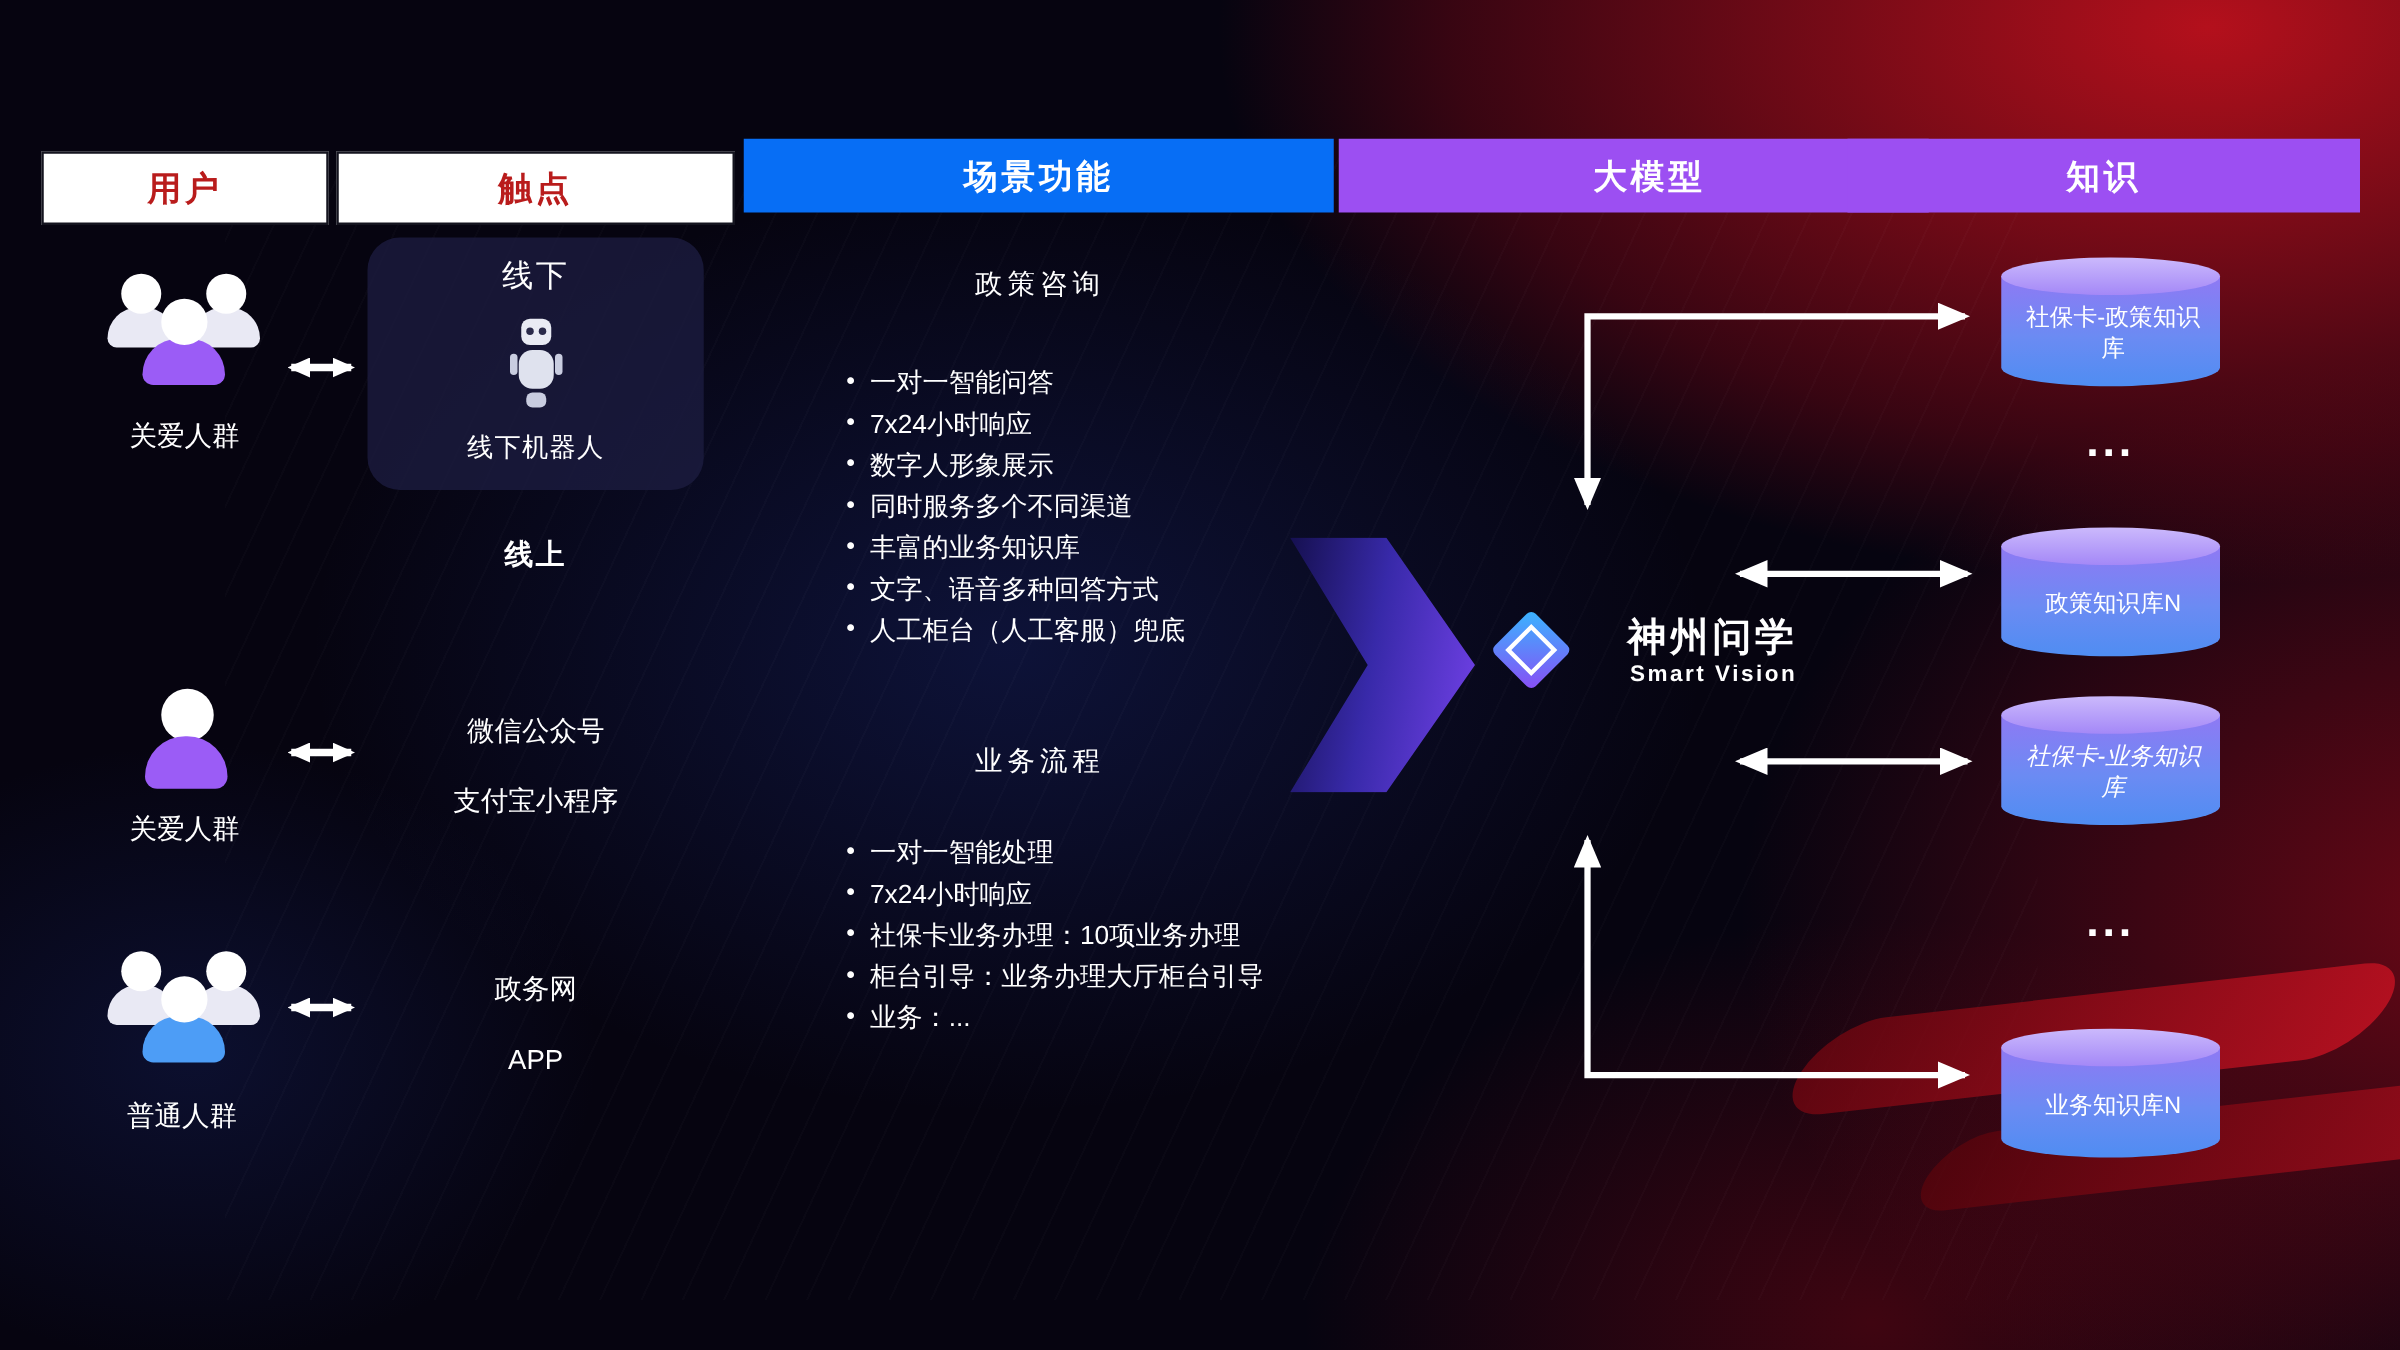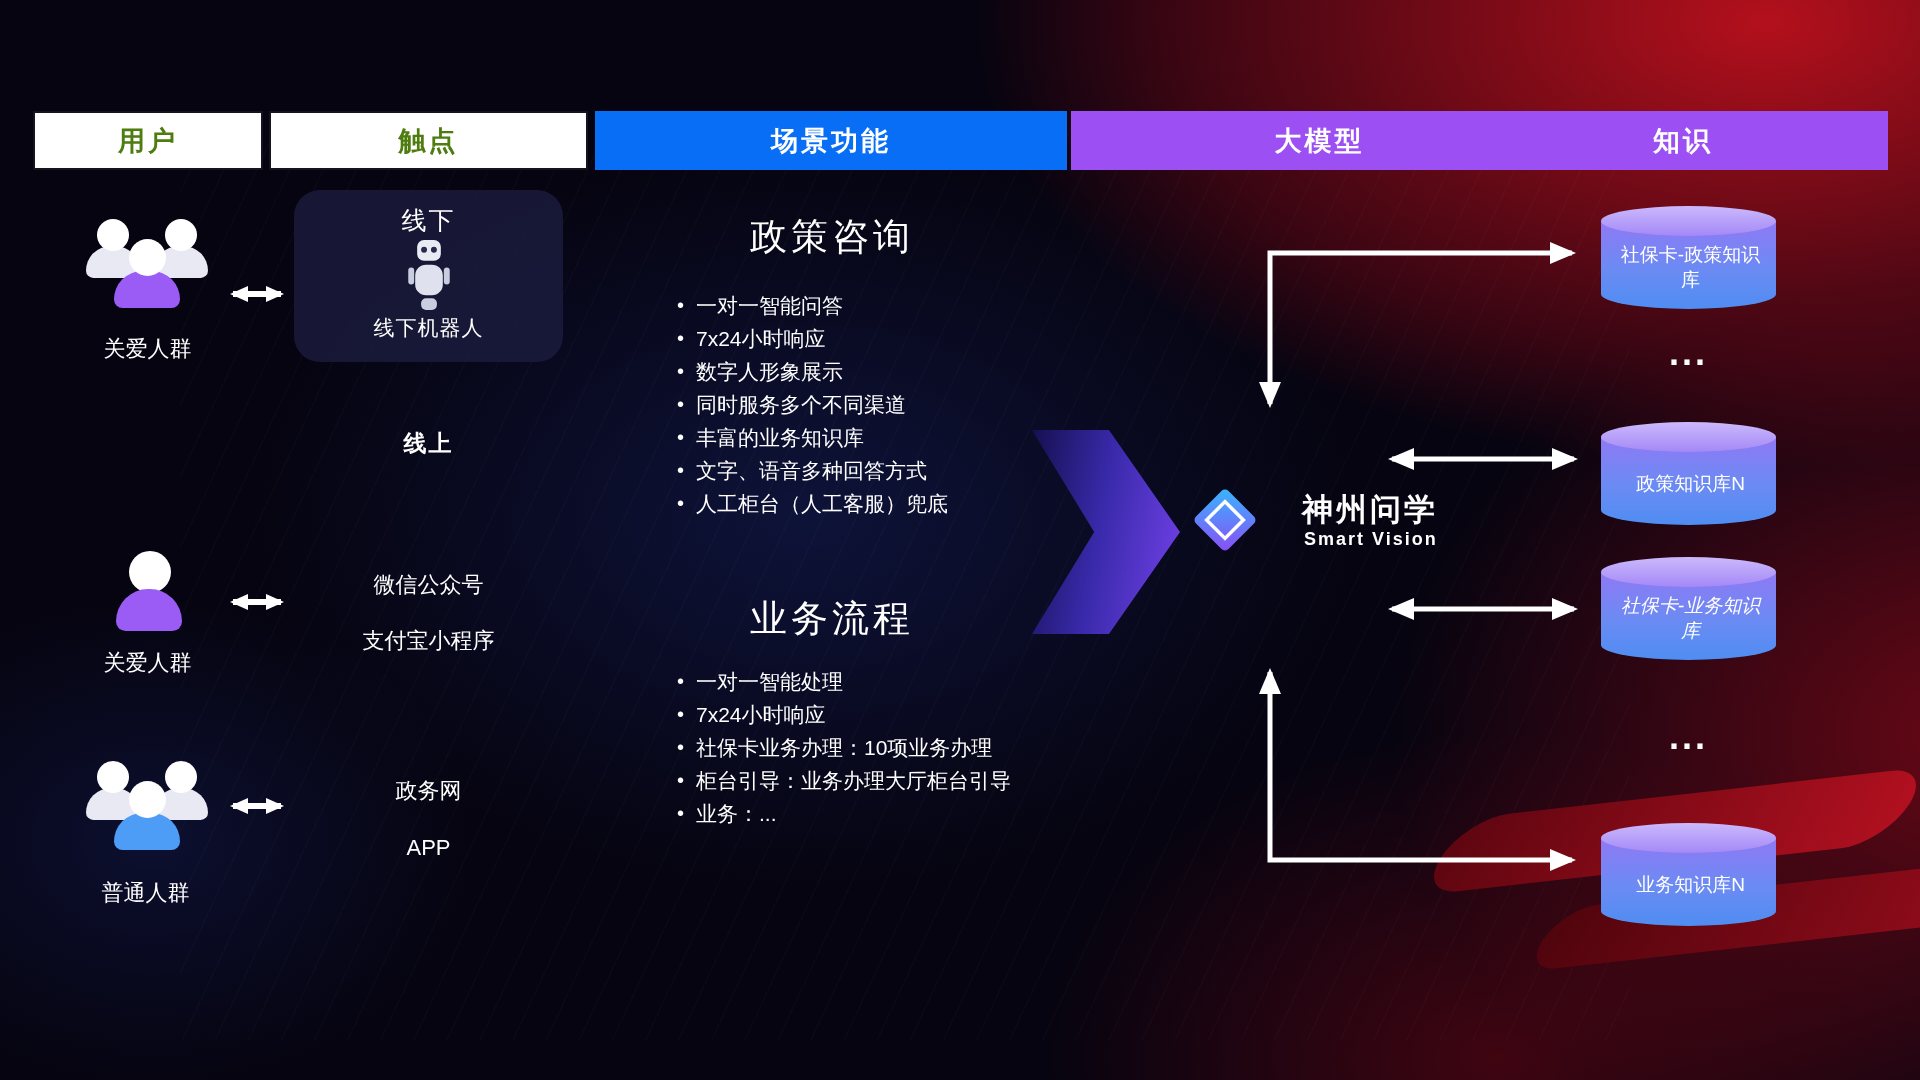--- a/index.html
+++ b/index.html
@@ -17,21 +17,21 @@
   .streaks{position:absolute;left:180px;top:120px;width:1450px;height:920px;z-index:0;
     background:repeating-linear-gradient(115deg, rgba(255,255,255,0.05) 0 1.5px, transparent 1.5px 30px);
     opacity:.35;}
   .swoosh{position:absolute;z-index:1;border-radius:40px;transform:skewX(-38deg) rotate(-7deg);}
   .swoosh.s1{left:1460px;top:792px;width:430px;height:78px;background:linear-gradient(90deg,#6e0610,#c81222);opacity:.8;}
   .swoosh.s2{left:1560px;top:884px;width:400px;height:64px;background:linear-gradient(90deg,#57040c,#a60d1c);opacity:.8;}
 
   
   .hdr{position:absolute;top:111px;height:59px;display:flex;align-items:center;justify-content:center;
        font-size:27px;font-weight:bold;letter-spacing:3px;z-index:3;box-sizing:border-box;}
-  .hdr.white{background:#ffffff;color:#4d7c0f;border:2px solid #14141f;}
+  .hdr.white{background:#ffffff;color:#b91c1c;border:2px solid #14141f;margin-top:10px;}
   .hdr.blue{background:#076ef5;color:#fff;}
   .hdr.purple{background:#9c4ff2;color:#fff;}
   .h1{left:33px;width:230px;}
   .h2{left:269px;width:319px;}
   .h3{left:595px;width:472px;}
   .h4{left:1071px;width:472px;padding-left:25px;}
   .h5{left:1478px;width:410px;}
 
   
   .group-icon{position:absolute;width:122px;height:102px;z-index:3;}
@@ -44,30 +44,30 @@
   .gp.front .head{width:37px;height:37px;}
   .gp.front .torso{width:66px;height:37px;border-radius:33px 33px 10px 10px;}
   .gp.front.purple .torso{background:#9b5cf6;}
   .gp.front.blue .torso{background:#4d9df6;}
   .single-icon{position:absolute;width:68px;height:100px;z-index:3;}
   .single-icon .head{width:42px;height:42px;border-radius:50%;background:#fff;margin:0 auto;}
   .single-icon .torso{width:66px;height:42px;border-radius:33px 33px 10px 10px;background:#9b5cf6;margin-top:-4px;}
   .user-label{position:absolute;width:175px;text-align:center;font-size:22px;z-index:3;}
 
   
-  .tp-card{position:absolute;left:294px;top:190px;width:269px;height:172px;border-radius:26px;
+  .tp-card{position:absolute;left:294px;top:190px;width:269px;height:202px;border-radius:26px;
            background:rgba(28,28,64,0.78);display:flex;flex-direction:column;align-items:center;
            justify-content:space-between;padding:14px 0 20px 0;box-sizing:border-box;z-index:3;}
   .tp-card .tp-title{font-size:25px;letter-spacing:2px;}
   .tp-card .tp-sub{font-size:21px;letter-spacing:1px;}
   .tp-text{position:absolute;left:294px;width:269px;text-align:center;font-size:22px;z-index:3;}
   .tp-text.big{font-size:23px;letter-spacing:2px;font-weight:bold;}
 
   
-  .scene-title{position:absolute;left:677px;width:310px;text-align:center;font-size:37px;letter-spacing:4px;z-index:3;}
+  .scene-title{position:absolute;left:677px;width:310px;text-align:center;font-size:22px;letter-spacing:4px;z-index:3;}
   .bullets{position:absolute;left:677px;z-index:3;}
   .bi{display:flex;align-items:center;height:33px;font-size:21px;white-space:nowrap;}
   .bi::before{content:"•";margin-right:12px;font-size:20px;color:#fff;}
 
   
   .flow-arrow{position:absolute;left:1032px;top:430px;width:148px;height:204px;z-index:2;
     background:linear-gradient(100deg,#161052 0%,#3a2bb0 45%,#7a45f5 100%);
     clip-path:polygon(0 0,52% 0,100% 50%,52% 100%,0 100%,42% 50%);opacity:.95;}
 
   

